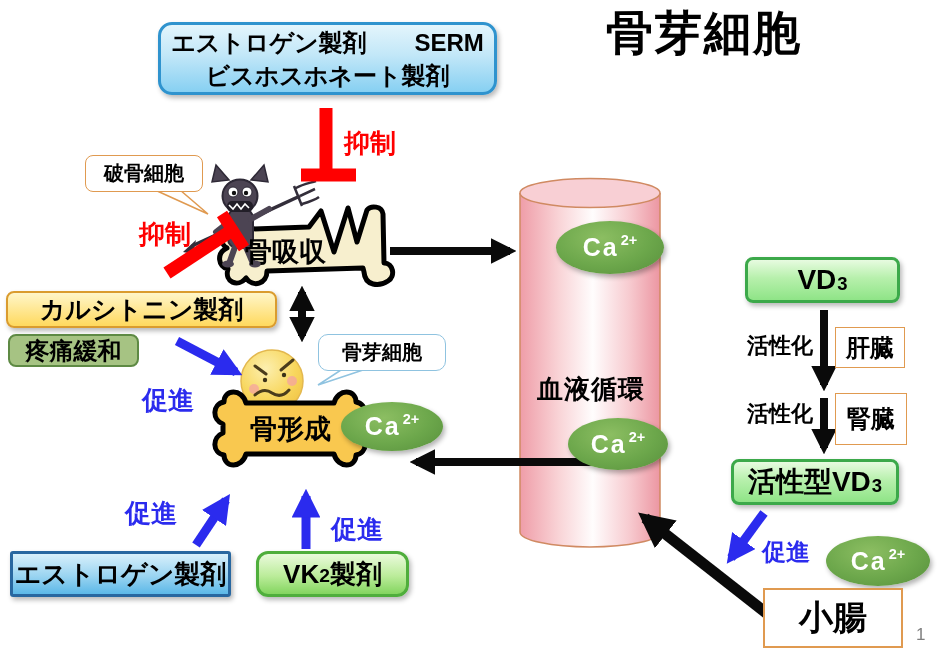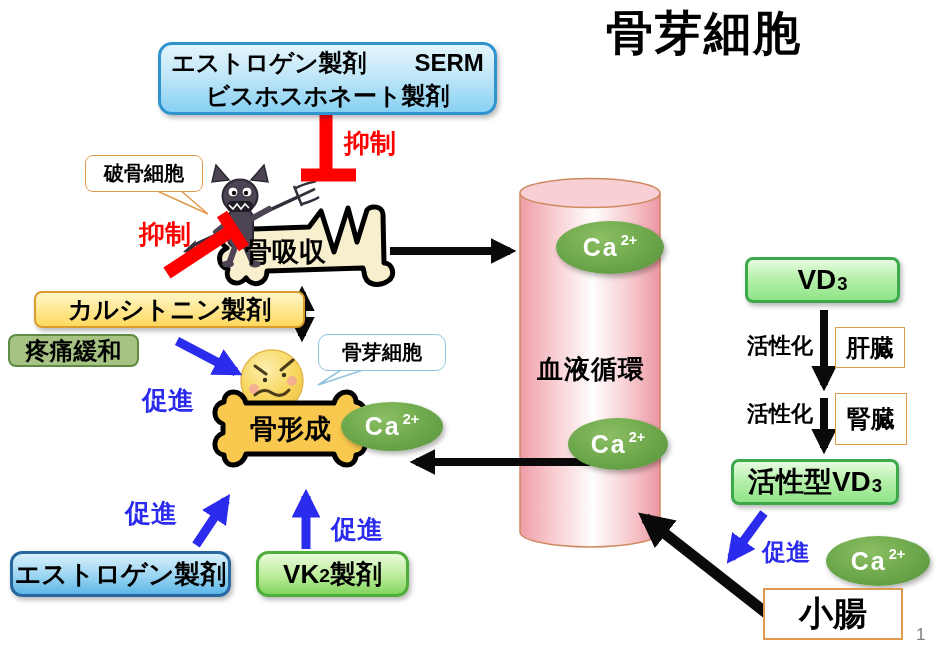--- a/index.html
+++ b/index.html
@@ -11,24 +11,24 @@
   .lbl { font-weight:bold; white-space:nowrap; color:#000; }
   .inhibit { color:var(--inhibit-red,#FF0000); font-size:26px; font-weight:bold; }
   .promote { color:var(--promote-blue,#2B2BEE); font-size:26px; font-weight:bold; }
   .activate { font-size:22px; font-weight:bold; color:#000; }
   .cbox { display:flex; align-items:center; justify-content:center; text-align:center;
           font-weight:bold; color:#000; }
   .shadow { box-shadow: 2px 3px 5px rgba(0,0,0,.28); }
   .box-anti { background:linear-gradient(180deg,#E3F5FC 0%,#C2E7F8 45%,#87D0F2 100%);
               border:3px solid #2F93CE; border-radius:14px; font-size:24px; line-height:33px; }
   .box-calcitonin { background:linear-gradient(180deg,#FFF6C9,#FFD95E);
-              border:2.5px solid #DA9C2F; border-radius:8px; font-size:25px;margin-left:28px; }
+              border:2.5px solid #DA9C2F; border-radius:8px; font-size:25px; }
   .box-pain { background:#A6C383; border:2px solid #5E8A44; border-radius:8px; font-size:24px; }
   .box-estrogen { background:linear-gradient(180deg,#D8F0FB 0%,#9AD4F1 55%,#5CB8E8 100%);
-              border:3px solid #2867A0; border-radius:12px; font-size:26px; }
+              border:3px solid #2867A0; border-radius:3px; font-size:26px; }
   .box-vk2 { background:linear-gradient(180deg,#EAFADC 0%,#BBEC9A 55%,#83D55F 100%);
               border:3px solid #4FAE3C; border-radius:12px; font-size:26px; }
   .box-vd { background:linear-gradient(180deg,#E7FBE0 0%,#B7F0AC 45%,#8FE487 100%);
               border:3px solid #3CA94A; border-radius:8px; font-size:28px; }
   .box-organ { background:#fff; border:1.5px solid #E09A50; font-size:24px; }
   .box-intestine { background:#fff; border:2px solid #E09A50; font-size:34px; }
   .bubble { background:#fff; display:flex; align-items:center; justify-content:center;
             font-weight:bold; font-size:20px; color:#000; }
   .bubble-oc { border:1.5px solid #E09A50; border-radius:8px; }
   .bubble-ob { border:1.5px solid #8FC3E0; border-radius:10px; }
@@ -146,21 +146,21 @@
     </g>
 
     <g style="stroke:var(--arrow-black,#0A0A0A)" fill="none">
       <line x1="824" y1="310" x2="824" y2="385" stroke-width="8" marker-end="url(#ahB)"></line>
       <line x1="824" y1="398" x2="824" y2="448" stroke-width="8" marker-end="url(#ahB)"></line>
     </g>
   </svg>
 
   <div class="abs title" style="left:606px; top:2px;">骨芽細胞</div>
 
-  <div class="abs cbox box-anti shadow" style="left:158px; top:22px; width:339px; height:73px;margin-top:20px;">
+  <div class="abs cbox box-anti shadow" style="left:158px; top:22px; width:339px; height:73px;">
     <div>
       <div>エストロゲン製剤　　SERM</div>
       <div>ビスホスホネート製剤</div>
     </div>
   </div>
 
   <div class="abs inhibit" style="left:344px; top:126px;">抑制</div>
   <div class="abs inhibit" style="left:139px; top:217px;">抑制</div>
 
   <div class="abs bubble bubble-oc" style="left:85px; top:155px; width:118px; height:37px;">破骨細胞</div>
@@ -171,21 +171,21 @@
   <div class="abs cbox box-calcitonin shadow" style="left:6px; top:291px; width:271px; height:37px;">カルシトニン製剤</div>
   <div class="abs cbox box-pain" style="left:8px; top:334px; width:131px; height:33px;">疼痛緩和</div>
 
   <div class="abs bubble bubble-ob" style="left:318px; top:334px; width:128px; height:37px;">骨芽細胞</div>
 
   <div class="abs promote" style="left:142px; top:383px;">促進</div>
   <div class="abs promote" style="left:125px; top:496px;">促進</div>
   <div class="abs promote" style="left:331px; top:512px;">促進</div>
   <div class="abs promote" style="left:762px; top:536px; font-size:24px;">促進</div>
 
-  <div class="abs lbl" style="left:537px; top:352px; font-size:26px; letter-spacing:1px;">血液循環</div>
+  <div class="abs lbl" style="left:537px; top:372px; font-size:26px; letter-spacing:1px;">血液循環</div>
 
   <div class="abs ca-oval" style="left:556px; top:221px; width:108px; height:53px;">
     <span>Ca</span>
       <span class="sup">2+</span>
   </div>
   <div class="abs ca-oval" style="left:568px; top:418px; width:100px; height:52px;">
     <span>Ca</span>
       <span class="sup">2+</span>
   </div>
   <div class="abs ca-oval" style="left:341px; top:402px; width:102px; height:49px;">
@@ -202,21 +202,21 @@
       <span class="sub">3</span>
   </div>
   <div class="abs activate" style="left:747px; top:331px;">活性化</div>
   <div class="abs cbox box-organ" style="left:835px; top:327px; width:70px; height:41px;">肝臓</div>
   <div class="abs activate" style="left:747px; top:399px;">活性化</div>
   <div class="abs cbox box-organ" style="left:835px; top:393px; width:72px; height:52px;">腎臓</div>
   <div class="abs cbox box-vd shadow" style="left:731px; top:459px; width:168px; height:46px;">
     <span>活性型VD</span>
       <span class="sub">3</span>
   </div>
-  <div class="abs cbox box-intestine" style="left:763px; top:588px; width:140px; height:52px;">小腸</div>
+  <div class="abs cbox box-intestine" style="left:763px; top:588px; width:140px; height:60px;">小腸</div>
 
   <div class="abs cbox box-estrogen shadow" style="left:10px; top:551px; width:221px; height:46px;">エストロゲン製剤</div>
   <div class="abs cbox box-vk2 shadow" style="left:256px; top:551px; width:153px; height:46px;">
     <span>VK</span>
       <span class="sub2">2</span>
       <span>製剤</span>
   </div>
 
   <div class="abs pagenum" style="left:916px; top:625px;">1</div>
 </div>

